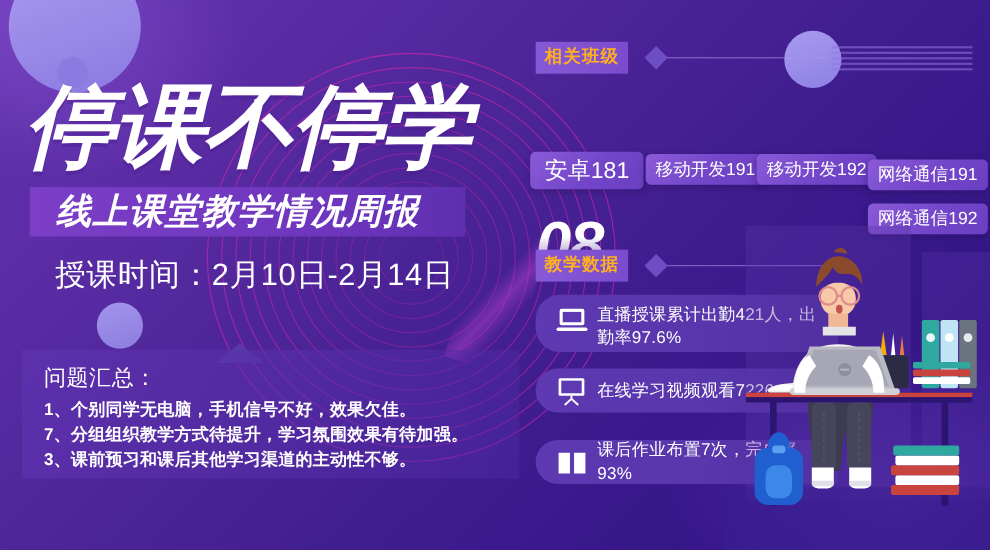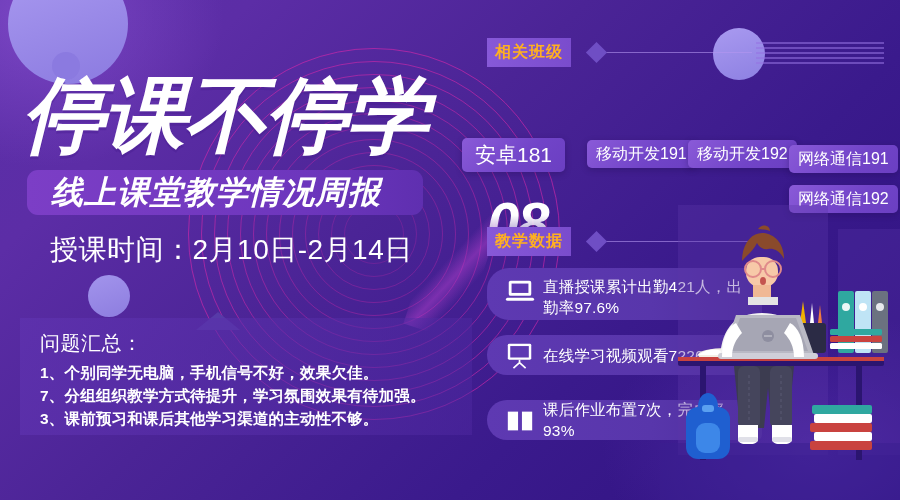--- a/index.html
+++ b/index.html
@@ -32,21 +32,21 @@
   
   .title-main{
     position:absolute;left:22px;top:68px;width:452px;height:96px;
     font-size:83px;line-height:96px;font-weight:bold;font-style:italic;color:#ffffff;
     letter-spacing:-2px;white-space:nowrap;
     text-shadow:0 3px 0 rgba(70,25,140,.35);
   }
   .title-band{
     position:absolute;left:27px;top:170px;width:396px;height:45px;
     background:linear-gradient(90deg,#7c3ec6,#6d36bd 70%,#5f2fb0);
-    display:flex;align-items:center;border-radius:11px;
+    display:flex;align-items:center;
   }
   .title-sub{
     font-size:32px;font-weight:bold;font-style:italic;color:#fff;letter-spacing:1px;
     padding-left:24px;white-space:nowrap;
   }
   .date-line{
     position:absolute;left:50px;top:231px;font-size:28px;color:#ffffff;font-weight:400;
     letter-spacing:.5px;white-space:nowrap;
   }
   .problem-box{
@@ -155,21 +155,21 @@
           <i style="width:128px"></i>
             <i style="width:128px"></i>
             <i style="width:128px"></i>
           <i style="width:128px"></i>
             <i style="width:128px"></i>
         </span>
       </span>
     </div>
   </div>
 
-  <div class="tag tag-lg" style="left:462px;top:138px;">安卓181</div>
+  <div class="tag tag-lg" style="left:482px;top:138px;">安卓181</div>
   <div class="tag tag-sm" style="left:587px;top:140px;">移动开发191</div>
   <div class="tag tag-sm" style="left:688px;top:140px;">移动开发192</div>
   <div class="tag tag-sm" style="left:789px;top:145px;">网络通信191</div>
   <div class="tag tag-sm" style="left:789px;top:185px;">网络通信192</div>
 
   <div class="sec" style="left:487px;top:197px;">
     <div class="sec-num">08</div>
     <div class="sec-tagwrap">
       <span class="sec-tag">教学数据</span>
       <span class="sec-deco">

